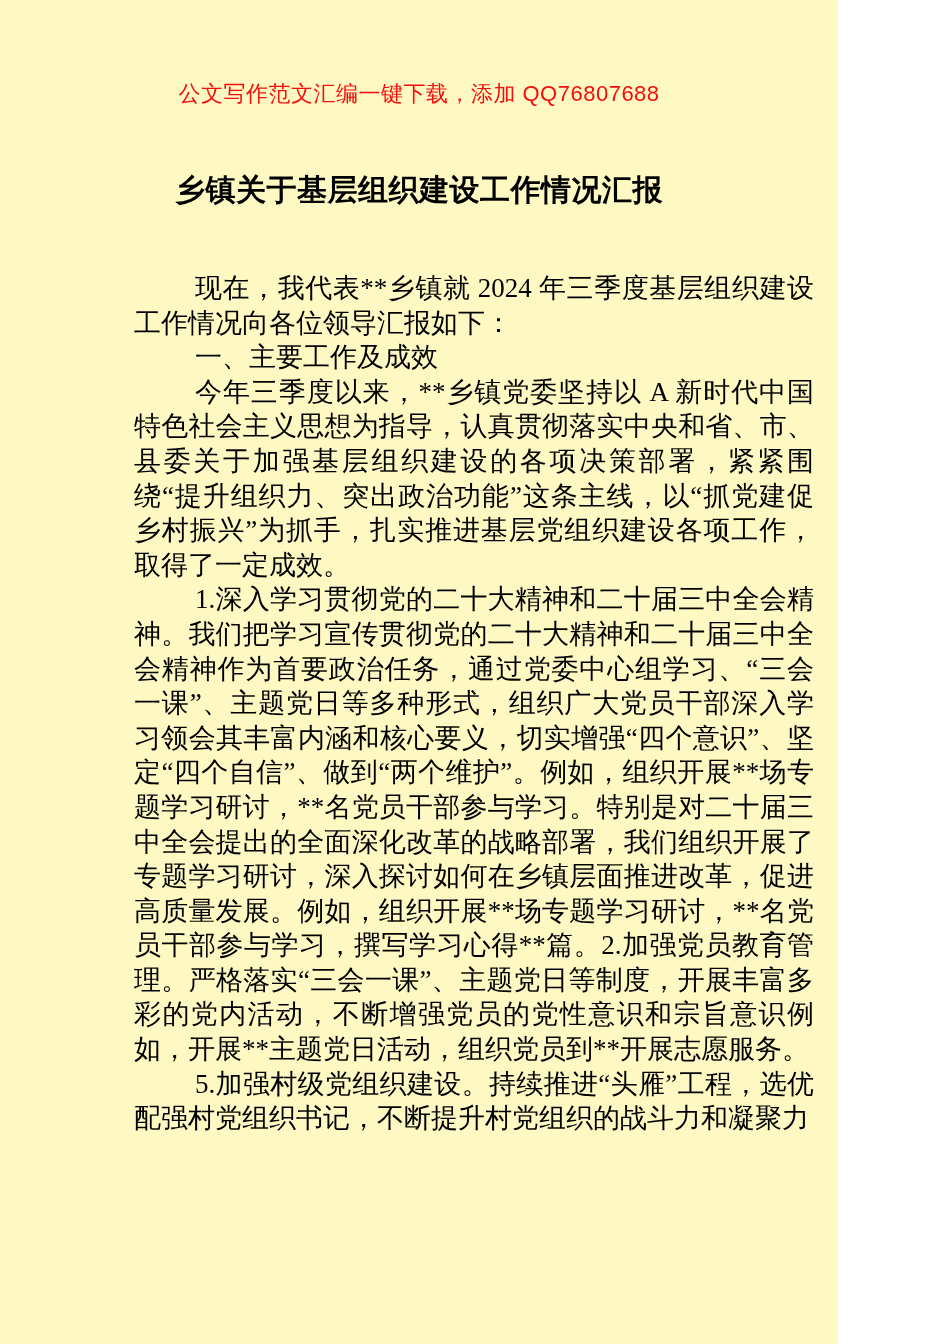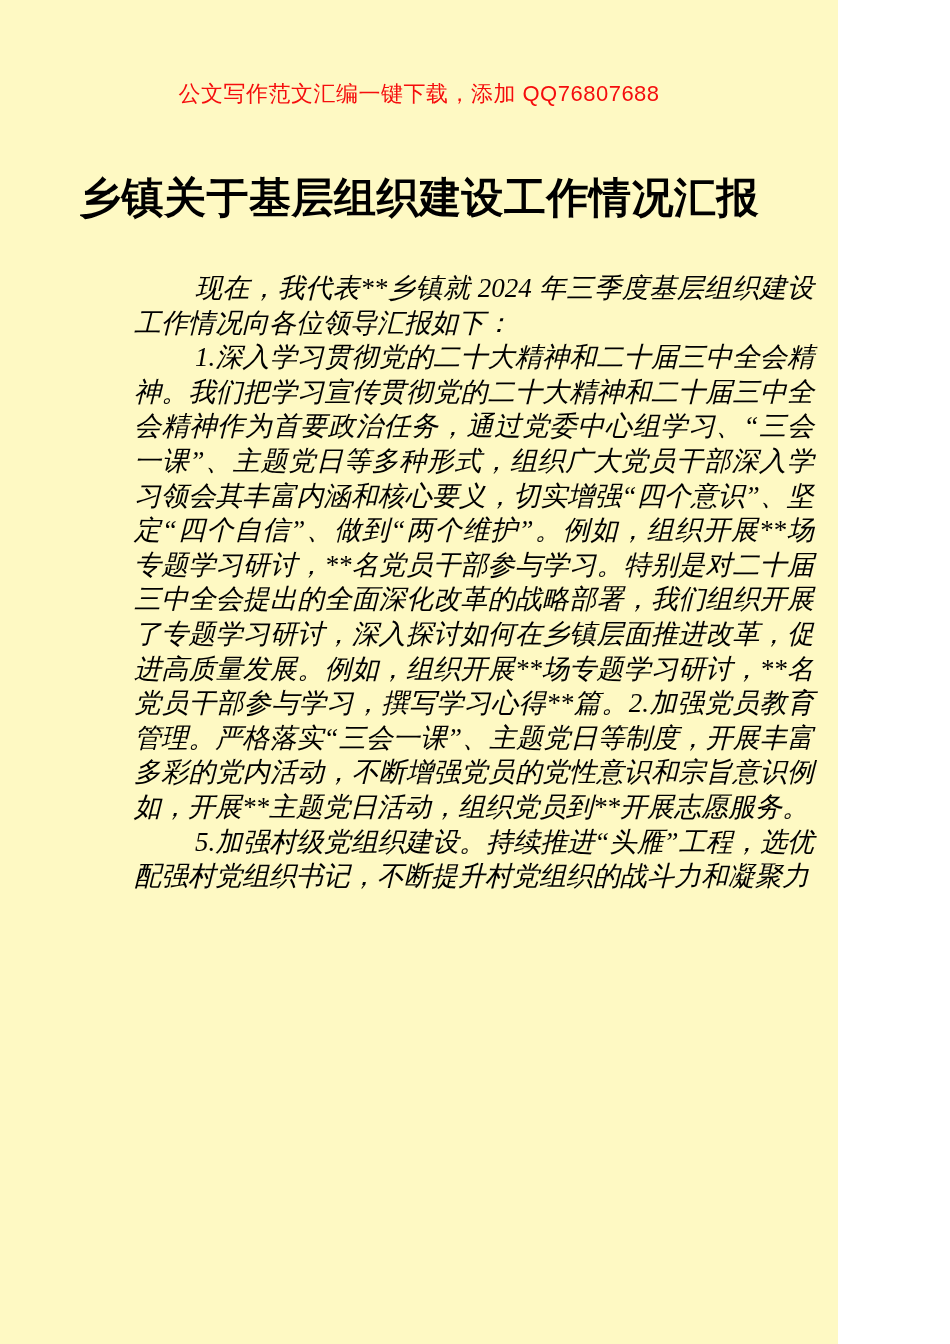--- a/index.html
+++ b/index.html
@@ -28,52 +28,53 @@
     letter-spacing: 0.5px;
     white-space: nowrap;
   }
   .doc-title {
     position: absolute;
     top: 170px;
     left: 0;
     width: 100%;
     text-align: center;
     color: #000000;
-    font-size: 42px;
+    font-size: 30px;
     font-weight: bold;
     line-height: 1.35;
     letter-spacing: 0.5px;
   }
   .doc-body {
     position: absolute;
     top: 271px;
     left: 134px;
     width: 680px;
     color: #000000;
     font-size: 27px;
     line-height: 34.6px;
   }
   .doc-body p {
     margin: 0;
     padding: 0;
     text-indent: 61px;
     text-align: justify;
     text-justify: inter-ideograph;
     word-break: break-all;
-    font-style: italic;
   }
 </style>
 </head>
 <body>
 
 <div class="page">
 
   <div class="ad-line">公文写作范文汇编一键下载，添加 QQ76807688</div>
 
   <div class="doc-title">乡镇关于基层组织建设工作情况汇报</div>
 
   <div class="doc-body">
     <p>现在，我代表**乡镇就 2024 年三季度基层组织建设工作情况向各位领导汇报如下：</p>
+    <p>一、主要工作及成效</p>
+    <p>今年三季度以来，**乡镇党委坚持以 A 新时代中国特色社会主义思想为指导，认真贯彻落实中央和省、市、县委关于加强基层组织建设的各项决策部署，紧紧围绕“提升组织力、突出政治功能”这条主线，以“抓党建促乡村振兴”为抓手，扎实推进基层党组织建设各项工作，取得了一定成效。</p>
     <p>1.深入学习贯彻党的二十大精神和二十届三中全会精神。我们把学习宣传贯彻党的二十大精神和二十届三中全会精神作为首要政治任务，通过党委中心组学习、“三会一课”、主题党日等多种形式，组织广大党员干部深入学习领会其丰富内涵和核心要义，切实增强“四个意识”、坚定“四个自信”、做到“两个维护”。例如，组织开展**场专题学习研讨，**名党员干部参与学习。特别是对二十届三中全会提出的全面深化改革的战略部署，我们组织开展了专题学习研讨，深入探讨如何在乡镇层面推进改革，促进高质量发展。例如，组织开展**场专题学习研讨，**名党员干部参与学习，撰写学习心得**篇。2.加强党员教育管理。严格落实“三会一课”、主题党日等制度，开展丰富多彩的党内活动，不断增强党员的党性意识和宗旨意识例如，开展**主题党日活动，组织党员到**开展志愿服务。</p>
     <p>5.加强村级党组织建设。持续推进“头雁”工程，选优配强村党组织书记，不断提升村党组织的战斗力和凝聚力</p>
   </div>
 
 </div>
 
 </body></html>

